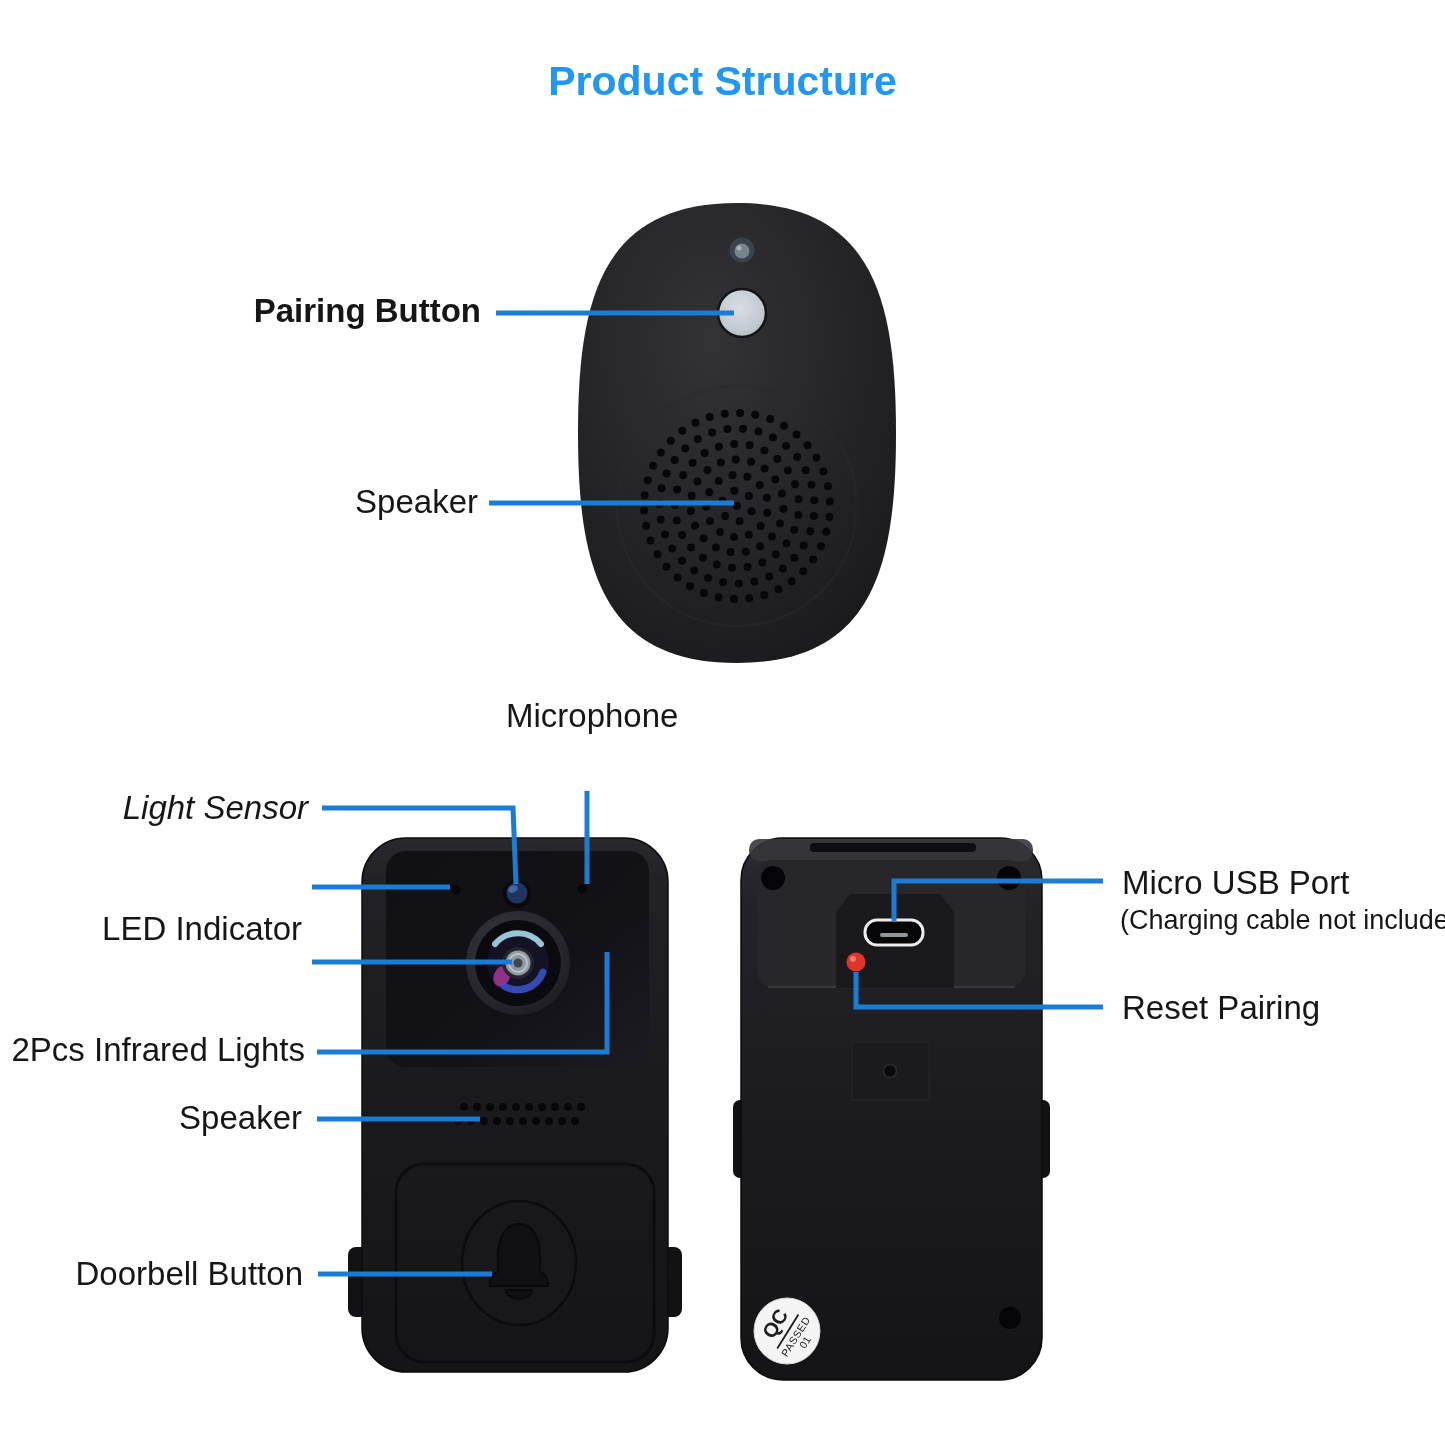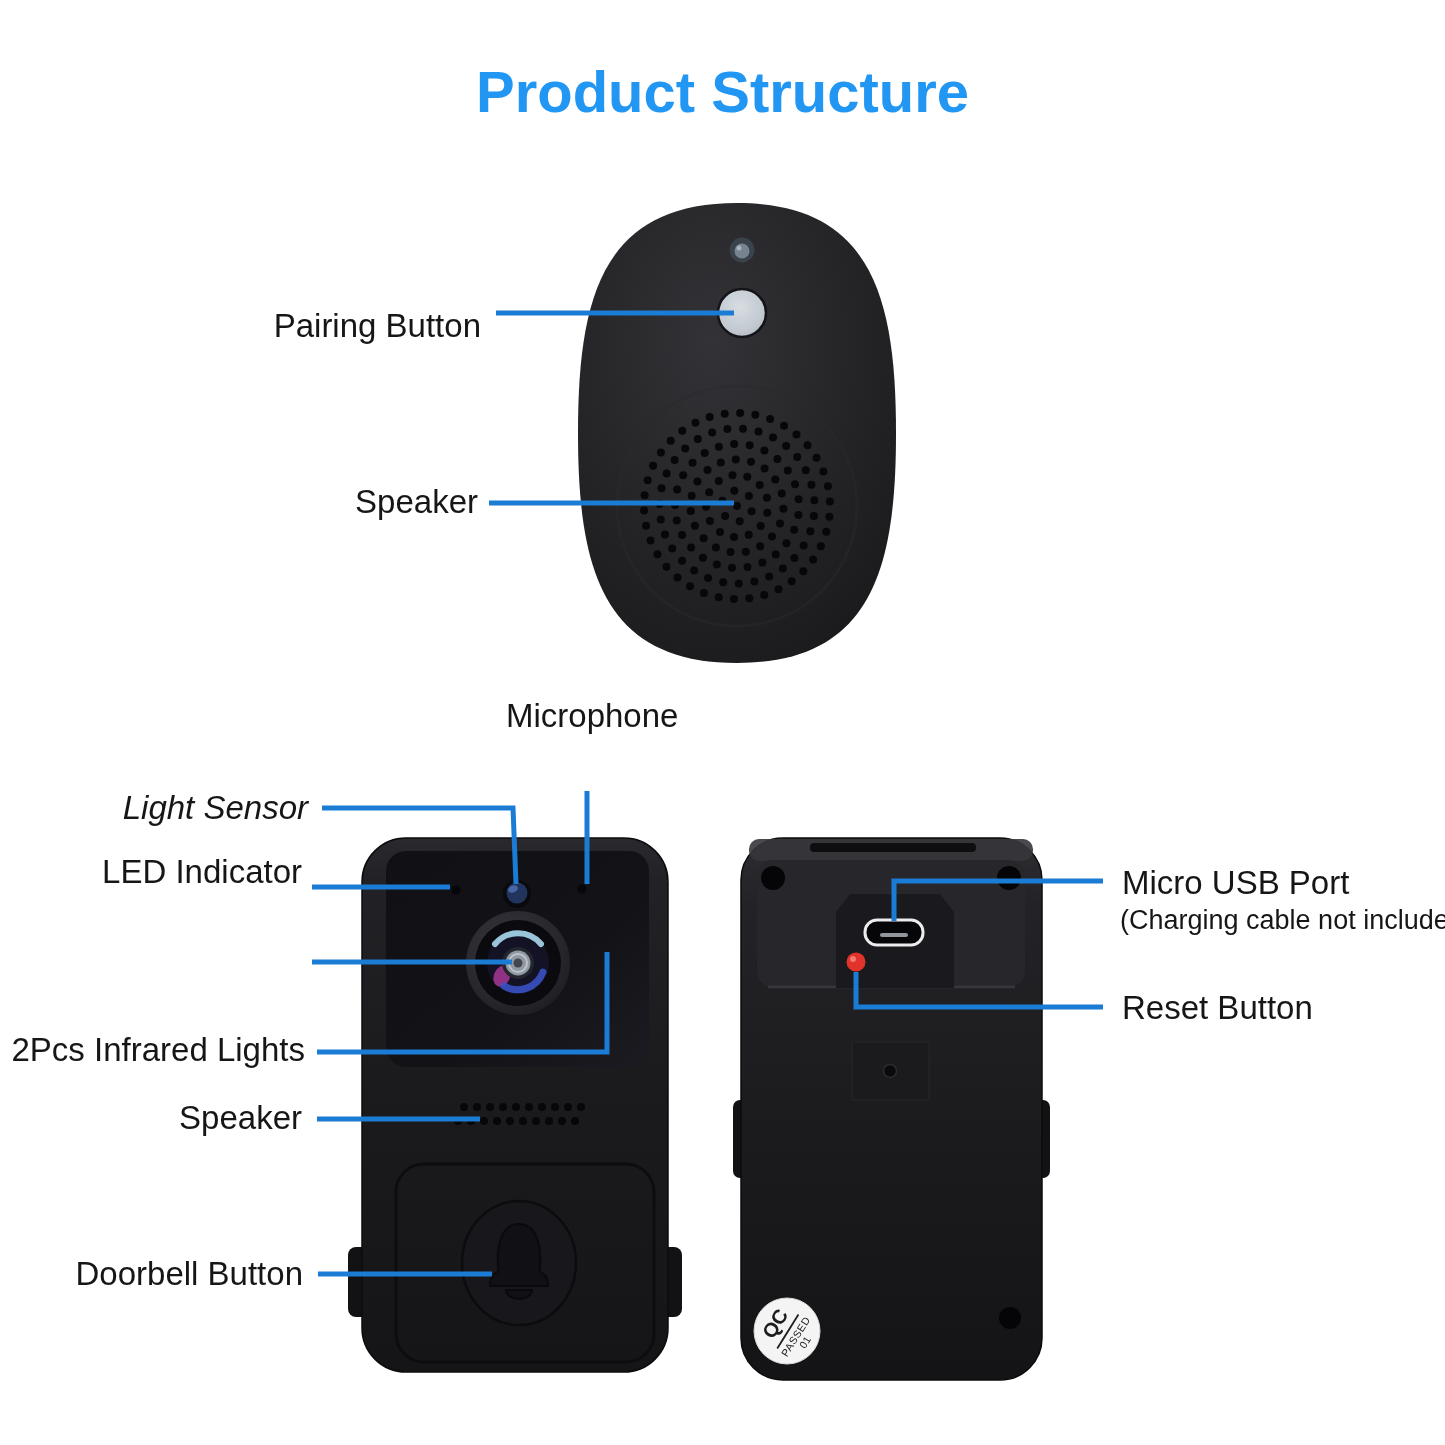--- a/index.html
+++ b/index.html
@@ -1,30 +1,30 @@
 <!DOCTYPE html>
 <html><head>
 <meta charset="utf-8">
 <style>
   html,body{margin:0;padding:0;background:#ffffff;}
   .stage{position:relative;width:1445px;height:1445px;background:#ffffff;overflow:hidden;
          font-family:"Liberation Sans", sans-serif;}
   .stage svg{position:absolute;left:0;top:0;}
   .page-title{position:absolute;left:0;top:58px;width:1445px;text-align:center;
-              font-size:58px;font-weight:bold;letter-spacing:0px;color:#2196f3;}
+              font-size:41px;font-weight:bold;letter-spacing:0px;color:#2196f3;}
   .lbl{position:absolute;transform:translateY(-50%);white-space:nowrap;color:#161616;
        font-size:33px;line-height:1.1;}
   .lbl.small{font-size:27px;}
   
   .lbl.r{text-align:right;}
-  #lbl-pairing   {right:964px;  top:326px;}
+  #lbl-pairing   {right:964px;  top:311px;font-weight:bold;}
   #lbl-chimespk  {right:967px;  top:502px;}
   #lbl-mic       {left:506px;   top:716px;}
   #lbl-lightsens {right:1137px; top:808px;font-style:italic;}
-  #lbl-led       {right:1143px; top:872px;}
+  #lbl-led       {right:1143px; top:929px;}
   #lbl-lens      {right:1143px; top:962px;}
   #lbl-ir        {right:1140px; top:1050px;}
   #lbl-frontspk  {right:1143px; top:1118px;}
   #lbl-doorbtn   {right:1142px; top:1274px;}
   #lbl-usb       {left:1122px;  top:883px;}
   #lbl-usbnote   {left:1120px;  top:921px;}
   #lbl-reset     {left:1122px;  top:1008px;}
 </style>
 </head>
 <body>
@@ -322,15 +322,15 @@
 
   <div class="lbl" id="lbl-mic">Microphone</div>
   <div class="lbl r" id="lbl-lightsens">Light Sensor</div>
   <div class="lbl r" id="lbl-led">LED Indicator</div>
   <div class="lbl r" id="lbl-ir">2Pcs Infrared Lights</div>
   <div class="lbl r" id="lbl-frontspk">Speaker</div>
   <div class="lbl r" id="lbl-doorbtn">Doorbell Button</div>
 
   <div class="lbl" id="lbl-usb">Micro USB Port</div>
   <div class="lbl small" id="lbl-usbnote">(Charging cable not included)</div>
-  <div class="lbl" id="lbl-reset">Reset Button</div>
+  <div class="lbl" id="lbl-reset">Reset Pairing</div>
 
 </div>
 
 </body></html>

